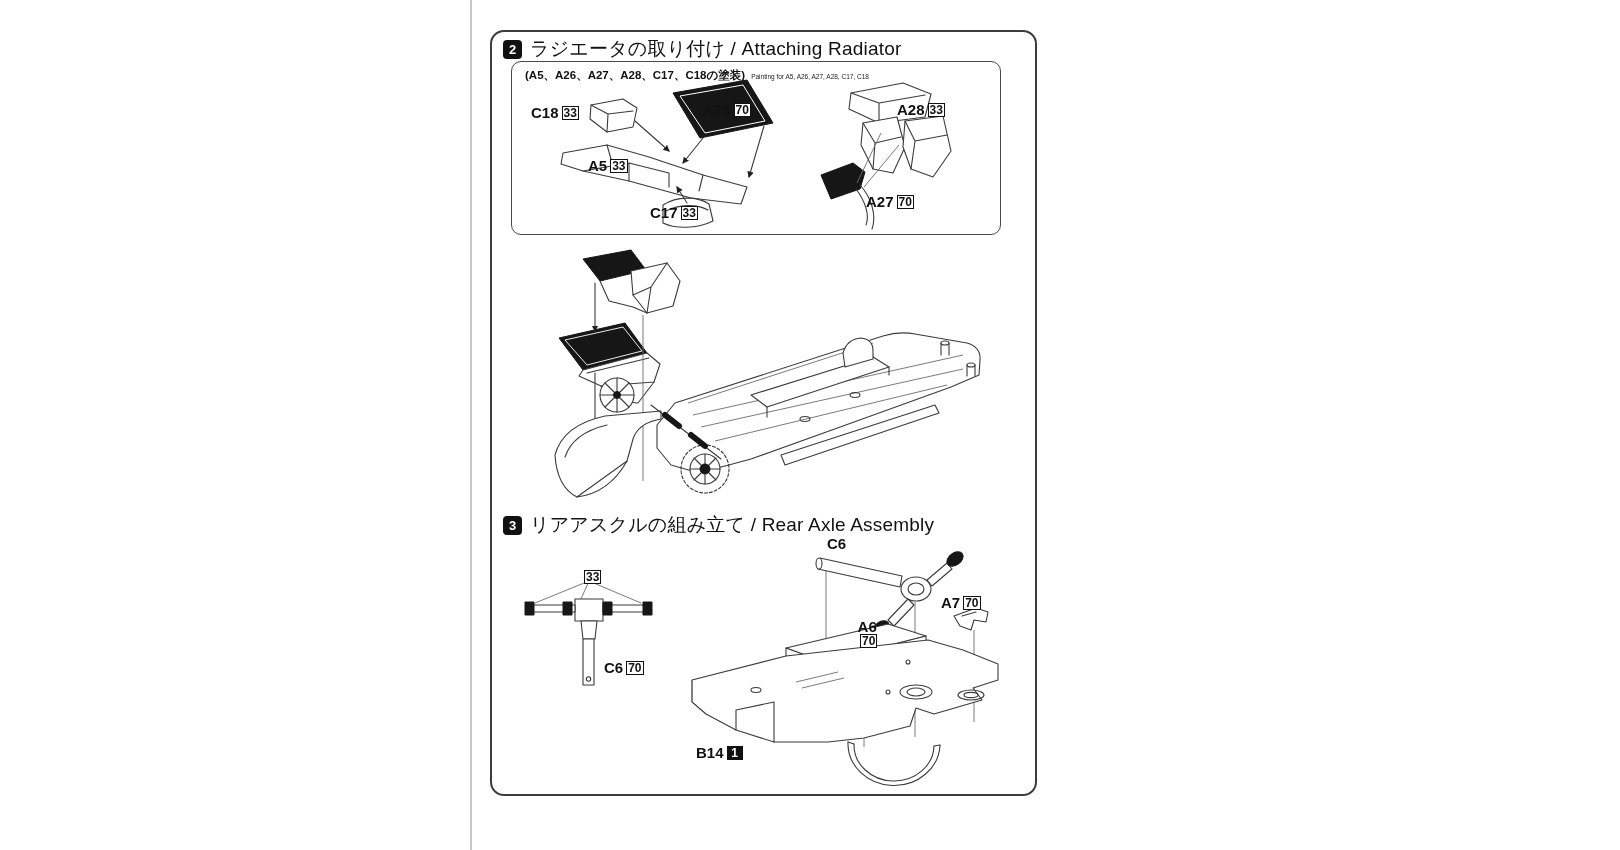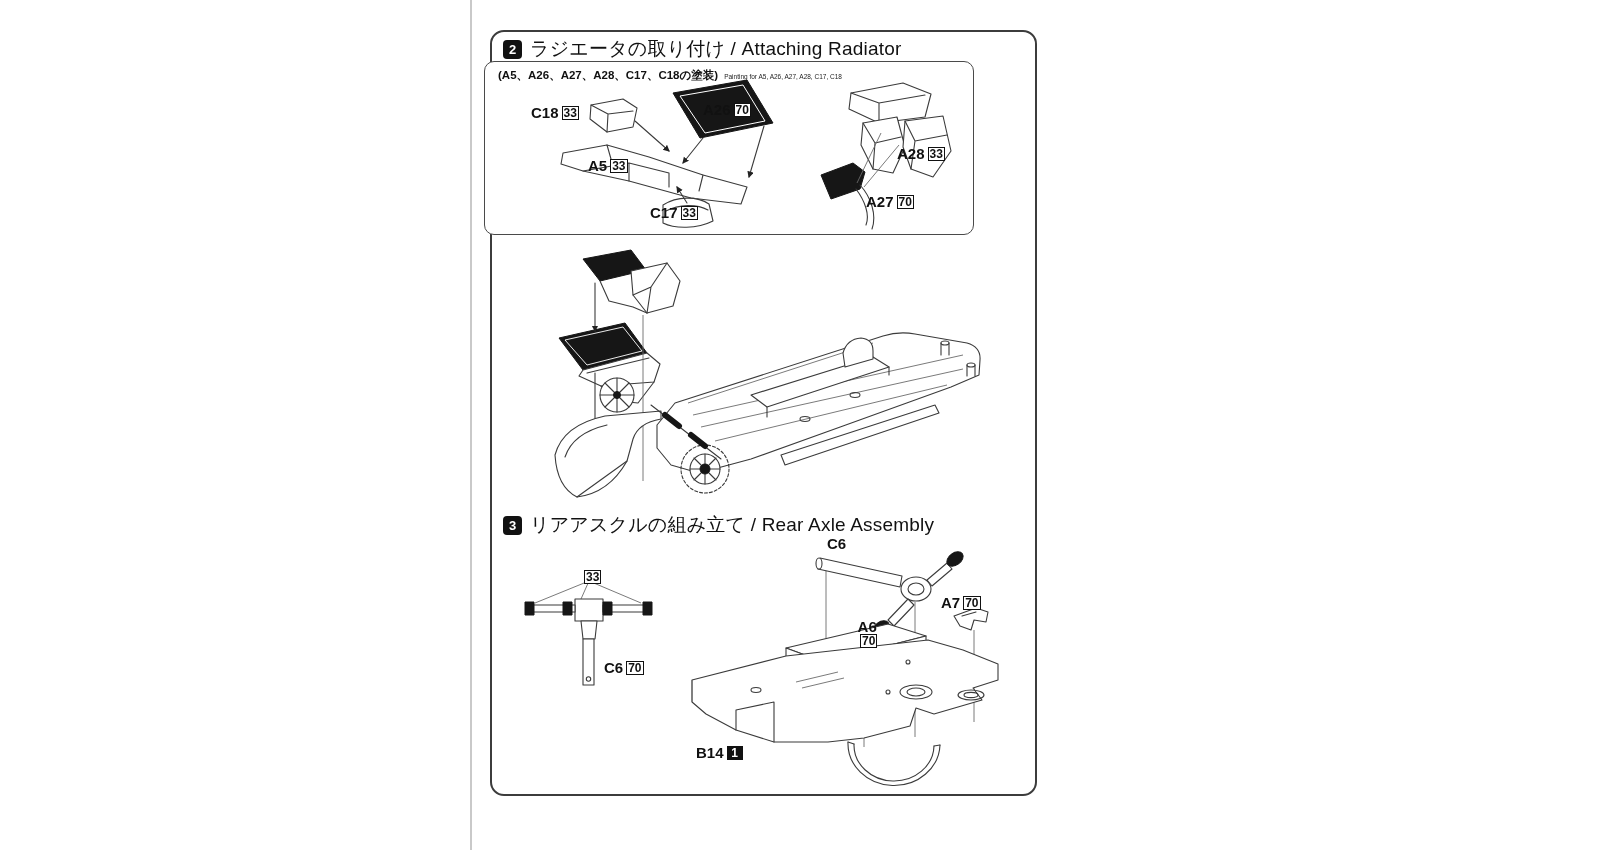--- a/index.html
+++ b/index.html
@@ -35,21 +35,21 @@
 <div id="page">
   <div class="fold-line"></div>
 
   <div class="panel"></div>
 
   <div class="sec-header" style="left:503px;top:36px;">
     <div class="step-num">2</div>
     <div class="sec-title">ラジエータの取り付け / Attaching Radiator</div>
   </div>
 
-  <div class="paint-box" style="left:484px;top:61px;width:488px;height:172px;">
+  <div class="paint-box" style="left:511px;top:61px;width:488px;height:172px;">
     <div class="note-row">
       <span class="note-ja">(A5、A26、A27、A28、C17、C18の塗装)</span>
       <span class="note-en">Painting for A5, A26, A27, A28, C17, C18</span>
     </div>
   </div>
 
   <svg style="left:511px;top:75px;" width="488" height="160" viewBox="0 0 488 160">
     <defs>
       <marker id="ah1" markerWidth="7" markerHeight="7" refX="5" refY="3" orient="auto">
         <path d="M0,0 L6,3 L0,6 Z" fill="#222"></path>
@@ -95,21 +95,21 @@
     <span class="paint-badge">70</span>
   </div>
   <div class="part-label" style="left:588px;top:158px;">
     <span>A5</span>
     <span class="paint-badge">33</span>
   </div>
   <div class="part-label" style="left:630px;top:205px;margin-left:20px;">
     <span>C17</span>
     <span class="paint-badge">33</span>
   </div>
-  <div class="part-label" style="left:897px;top:102px;margin-top:44px;">
+  <div class="part-label" style="left:897px;top:102px;">
     <span>A28</span>
     <span class="paint-badge">33</span>
   </div>
   <div class="part-label" style="left:866px;top:194px;">
     <span>A27</span>
     <span class="paint-badge">70</span>
   </div>
 
   <svg style="left:543px;top:243px;" width="450" height="270" viewBox="0 0 450 270">
     <defs>

